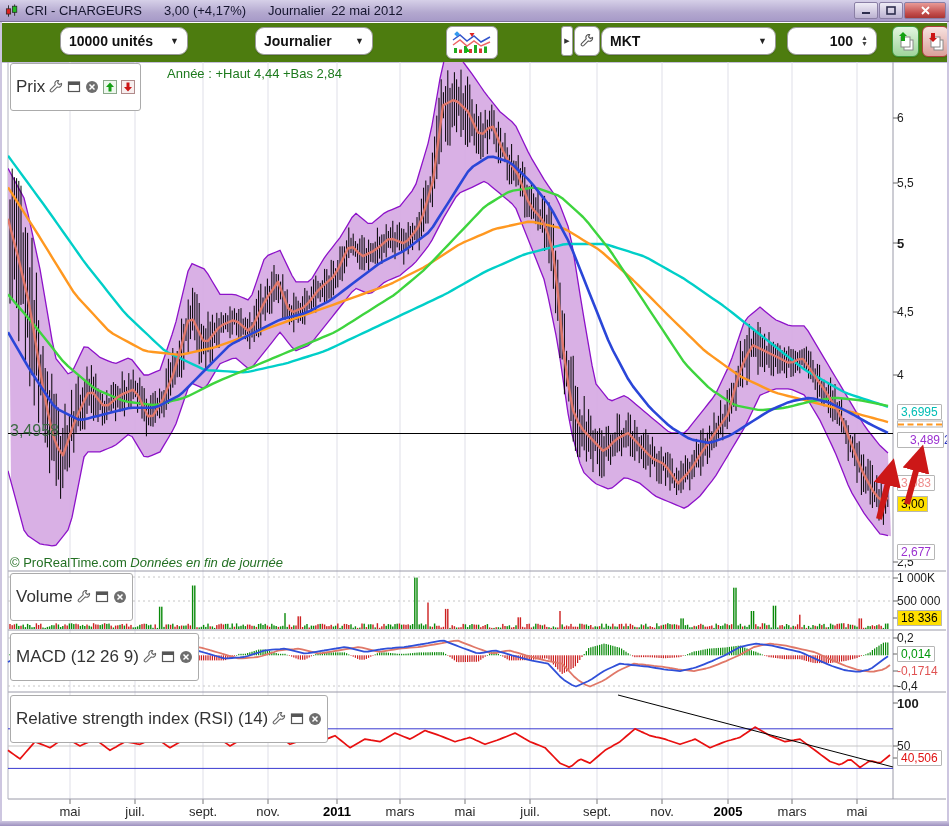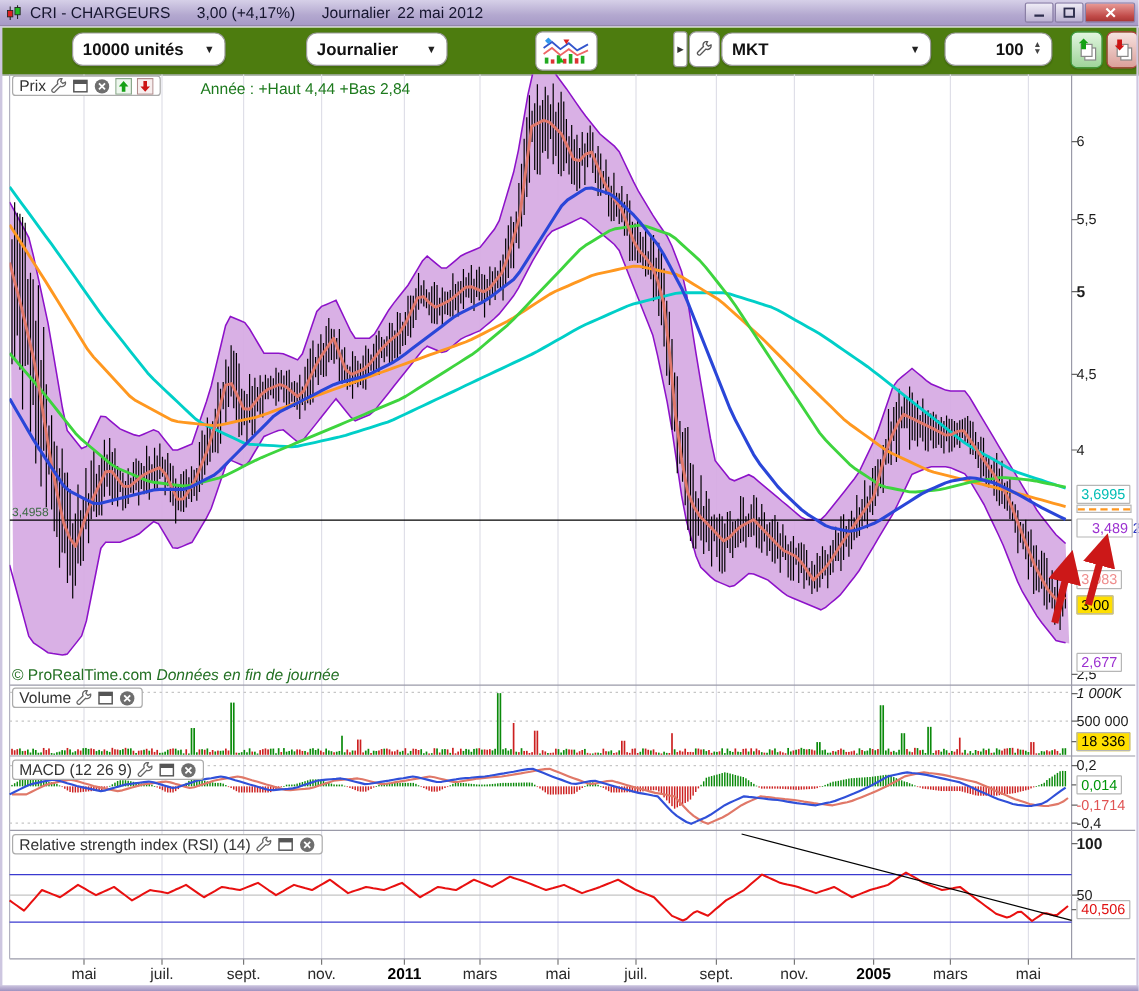--- a/index.html
+++ b/index.html
@@ -22,33 +22,33 @@
   .tbtn{position:absolute;top:4px;height:28px;background:#fff;border:1px solid #9a9a9a;
     border-radius:9px;display:flex;align-items:center;justify-content:space-between;
     padding:0 8px;box-sizing:border-box;font-size:14px;font-weight:bold;color:#111;
     box-shadow:0 1px 1px rgba(0,0,0,.12);}
   .caret{font-size:9px;color:#222;margin-left:10px;}
   .iconbtn{position:absolute;top:3px;background:#fff;border:1px solid #9a9a9a;border-radius:6px;
     display:flex;align-items:center;justify-content:center;box-shadow:0 1px 1px rgba(0,0,0,.12);}
   .spin{display:flex;flex-direction:column;margin-left:8px;font-size:7px;line-height:6px;color:#444;}
   
   .phead{position:absolute;background:#fff;border:1px solid #ababab;border-radius:3px;
-    display:flex;align-items:center;gap:4px;padding:0 5px;z-index:4;font-size:13px;color:#333;}
+    display:flex;align-items:center;gap:4px;padding:13px 5px;z-index:4;font-size:17px;color:#333;}
   .pico{width:14px;height:14px;display:inline-flex;}
   .statx{position:absolute;z-index:4;font-size:13px;color:#1d7a1d;}
   .copyright{position:absolute;z-index:4;font-size:13px;color:#237023;}
   .copyright i{font-style:italic;}
   
   .axis-label{position:absolute;font-size:12px;color:#1c1c1c;transform:translateY(-50%);
     white-space:nowrap;z-index:3;}
   .axis-label.bold{font-weight:bold;font-size:13px;}
   .boxed{background:#fff;border:1px solid #b6b6b6;padding:0 3px;border-radius:1px;}
   .xlab{position:absolute;top:804px;transform:translateX(-50%);font-size:13px;color:#2a2a2a;z-index:3;}
   .xlab.bold{font-weight:bold;color:#000;}
-  .hline-label{position:absolute;font-size:10px;color:#3d6b45;z-index:2;}
+  .hline-label{position:absolute;font-size:16px;color:#3d6b45;z-index:2;}
   
   .frameL,.frameR{position:absolute;top:22px;width:2px;height:804px;background:#cdc6e0;z-index:6;}
   .frameL{left:0}.frameR{right:0}
   .frameB{position:absolute;left:0;bottom:0;width:949px;height:5px;z-index:6;
     background:linear-gradient(#cdc6e0,#9d90bf);}
   svg{display:block;}
   #chart-svg,#arrow-svg{position:absolute;left:0;top:0;}
   #chart-svg{z-index:1;}
   #arrow-svg{z-index:5;pointer-events:none;}
 </style>
@@ -1111,21 +1111,21 @@
       <div class="axis-label" style="left: 897px; top: 375px;"><span>4</span></div>
       <div class="axis-label" style="left: 897px; top: 562px;"><span>2,5</span></div>
       <div class="axis-label" style="left: 897px; top: 424px; width: 44px; height: 5px; overflow: hidden; background: rgb(255, 255, 255); border: 1px solid rgb(182, 182, 182);">
         <div style="border-top: 2px dashed rgb(255, 152, 32); margin-top: 2px;"></div>
       </div>
       <div class="axis-label" style="left: 897px; top: 412px;"><span class="boxed" style="color: rgb(0, 189, 180);">3,6995</span></div>
       <div class="axis-label" style="left: 897px; top: 440px;"><span class="boxed" style="color: rgb(155, 48, 208); padding-left: 12px;">3,489</span><span style="color: rgb(43, 53, 192);">2</span></div>
       <div class="axis-label" style="left: 897px; top: 483px;"><span class="boxed" style="color: rgb(239, 141, 141);">3,083</span></div>
       <div class="axis-label" style="left: 897px; top: 504px;"><span class="boxed" style="background: rgb(255, 223, 0); color: rgb(0, 0, 0);">3,00</span></div>
       <div class="axis-label" style="left: 897px; top: 552px;"><span class="boxed" style="color: rgb(155, 48, 208);">2,677</span></div>
-      <div class="axis-label" style="left: 897px; top: 578px; font-style: italic;"><span>1 000K</span></div>
+      <div class="axis-label" style="left: 897px; top: 578px;"><span>1 000K</span></div>
       <div class="axis-label" style="left: 897px; top: 601px;"><span>500 000</span></div>
       <div class="axis-label" style="left: 897px; top: 618px;"><span class="boxed" style="background: rgb(255, 223, 0); color: rgb(0, 0, 0);">18 336</span></div>
       <div class="axis-label" style="left: 897px; top: 638px;"><span>0,2</span></div>
       <div class="axis-label" style="left: 897px; top: 654px;"><span class="boxed" style="color: rgb(0, 150, 10);">0,014</span></div>
       <div class="axis-label" style="left: 897px; top: 671px;"><span style="color: rgb(224, 83, 83);">-0,1714</span></div>
       <div class="axis-label" style="left: 897px; top: 686px;"><span>-0,4</span></div>
       <div class="axis-label bold" style="left: 897px; top: 703px;"><span>100</span></div>
       <div class="axis-label" style="left: 897px; top: 746px;"><span>50</span></div>
       <div class="axis-label" style="left: 897px; top: 758px;"><span class="boxed" style="color: rgb(224, 18, 18);">40,506</span></div>
       <div class="xlab" style="left: 70px;">mai</div>

